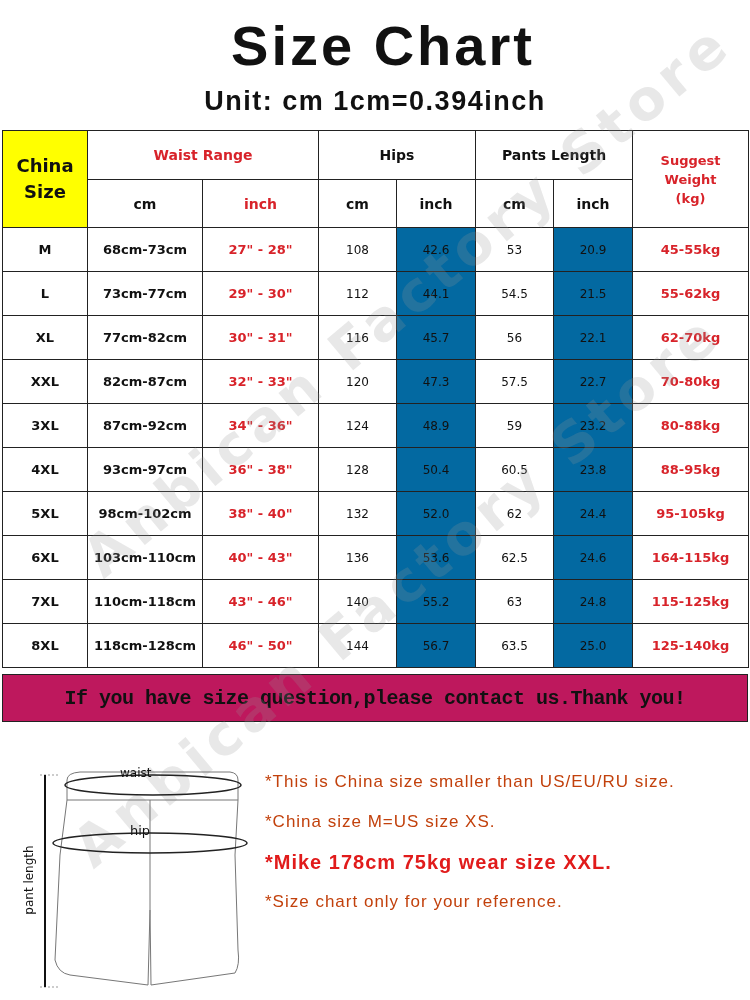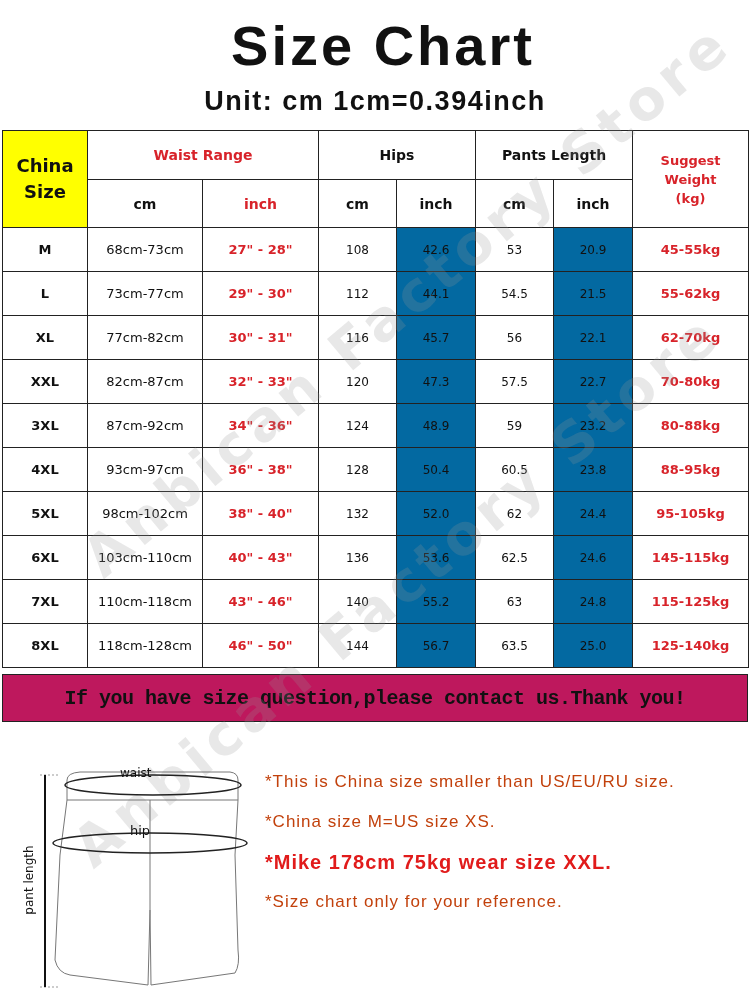--- a/index.html
+++ b/index.html
@@ -9,21 +9,21 @@
   table.chart { position:absolute; top:130px; left:2px; border-collapse:collapse; table-layout:fixed; width:746px; font-family:"DejaVu Sans", sans-serif; }
   table.chart td, table.chart th { border:1.5px solid #222; text-align:center; padding:0; }
   table.chart th { font-weight:bold; font-size:14px; color:#111;margin-left:18px; }
   .hdr1 th { height:48px; }
   .hdr2 th { height:47px; font-size:13px; }
   .china { background:#ffff00; font-size:18px !important; line-height:26px; }
   .red { color:#d8232a !important; }
   .sugg { font-size:13px !important; line-height:19px; }
   tr.row td { height:43px; font-size:12px; }
   td.size { font-weight:bold; font-size:13px !important; }
-  td.waistcm { font-weight:normal; font-size:13px !important; }
+  td.waistcm { font-weight:bold; font-size:13px !important; }
   td.waistin { font-weight:bold; font-size:13px !important; color:#d8232a; }
   td.shade { background:#0369a1; }
   td.weight { font-weight:bold; font-size:13px !important; color:#d8232a; }
   .banner { position:absolute; top:674px; left:2px; width:744px; height:46px; background:#be185d; border:1.5px solid #222; display:flex; align-items:center; justify-content:center; font-weight:bold; font-size:20px; font-family:Liberation Mono, monospace; letter-spacing:-0.5px; }
   .watermark { position:absolute; color:rgba(150,150,150,0.22); font-weight:bold; font-size:56px; letter-spacing:6px; white-space:nowrap; pointer-events:none; font-family:"DejaVu Sans", sans-serif; }
   .diagram { position:absolute; top:755px; left:10px; width:245px; height:240px; }
   .notes { position:absolute; left:265px; top:768px; width:480px; }
   .note { font-size:17px; letter-spacing:1px; height:40px; line-height:28px; color:#c2410c; }
   .note.highlight { color:#e11b1b; font-weight:bold; font-size:20px; letter-spacing:1px; }
 </style>
@@ -140,21 +140,21 @@
         <td class="weight">95-105kg</td>
       </tr>
       <tr class="row">
         <td class="size">6XL</td>
         <td class="waistcm">103cm-110cm</td>
         <td class="waistin">40" - 43"</td>
         <td>136</td>
         <td class="shade">53.6</td>
         <td>62.5</td>
         <td class="shade">24.6</td>
-        <td class="weight">145-115kg</td>
+        <td class="weight">164-115kg</td>
       </tr>
       <tr class="row">
         <td class="size">7XL</td>
         <td class="waistcm">110cm-118cm</td>
         <td class="waistin">43" - 46"</td>
         <td>140</td>
         <td class="shade">55.2</td>
         <td>63</td>
         <td class="shade">24.8</td>
         <td class="weight">115-125kg</td>

